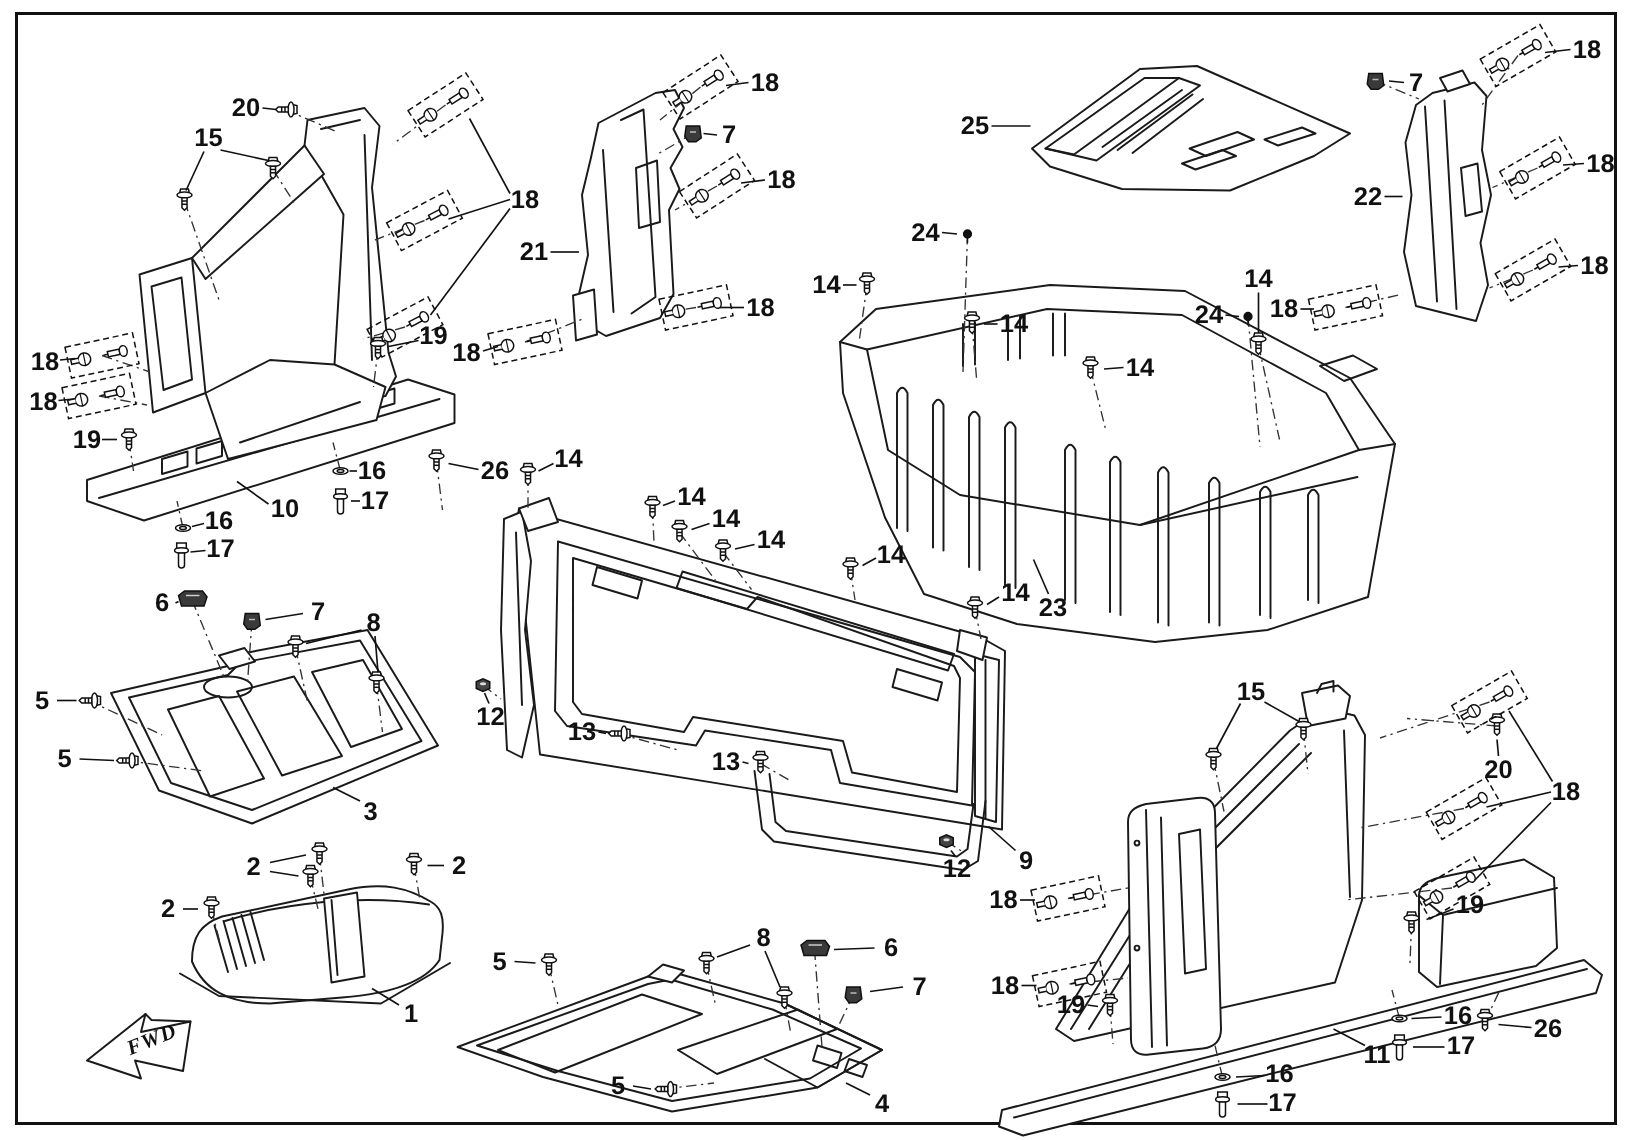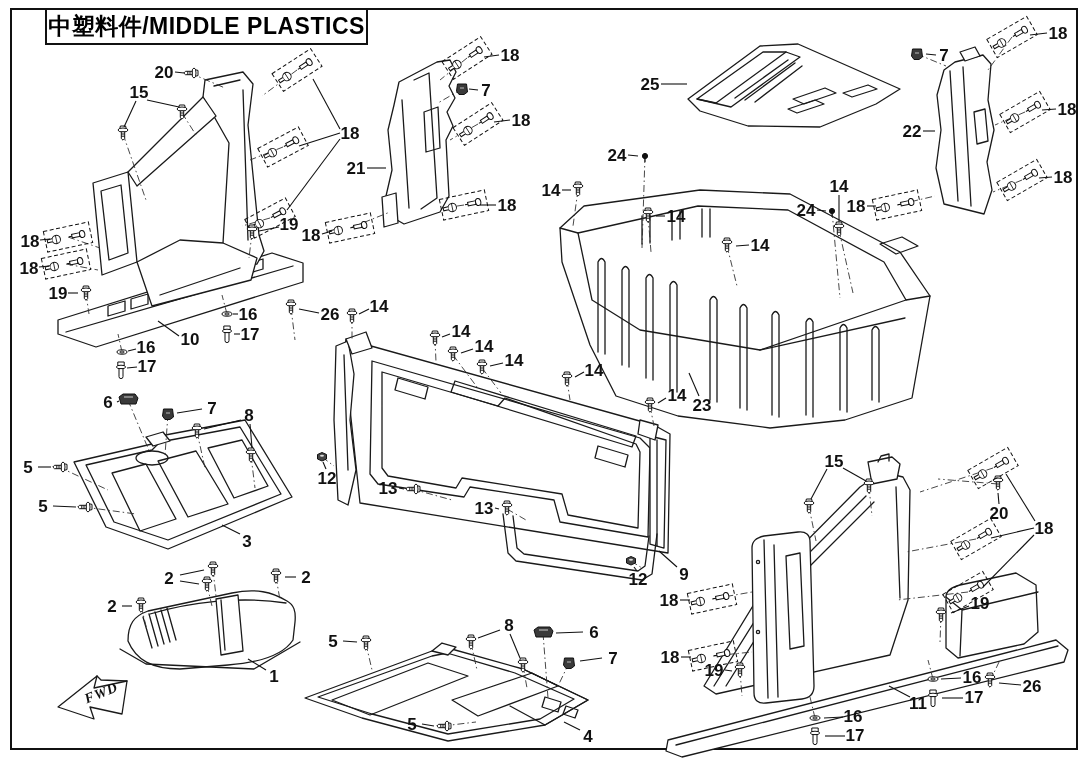--- a/index.html
+++ b/index.html
@@ -21,21 +21,20 @@
   .leader{stroke:#111;stroke-width:1.1;}
   .asm{stroke:#333;stroke-width:0.9;stroke-dasharray:7 3 1.5 3;fill:none;}
   .fwd{font-family:"Liberation Serif",serif;font-weight:bold;font-style:italic;
        font-size:14px;fill:#111;letter-spacing:1px;text-anchor:middle;}
 </style>
 </head>
 <body>
 
 <div class="canvas">
   <div class="outer-border"></div>
-  <div class="title-box">中塑料件/MIDDLE PLASTICS</div>
 
   <svg class="art" width="1090" height="760" viewBox="0 0 1090 760">
     <defs>
       <pattern id="hatchP" width="5" height="5" patternUnits="userSpaceOnUse" patternTransform="rotate(40)">
         <rect width="5" height="5" fill="#fff"></rect>
           <line x1="0" y1="0" x2="0" y2="5" stroke="#333" stroke-width="1.3"></line>
       </pattern>
       <pattern id="grilleP" width="3.4" height="3.4" patternUnits="userSpaceOnUse" patternTransform="rotate(78)">
         <rect width="3.4" height="3.4" fill="#fff"></rect>
           <line x1="0" y1="0" x2="0" y2="3.4" stroke="#2a2a2a" stroke-width="1.4"></line>

